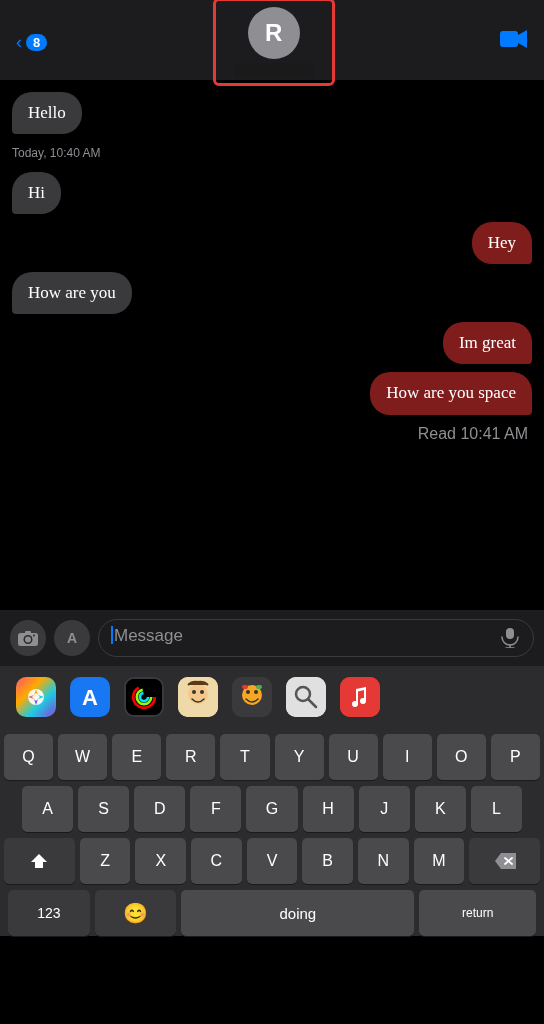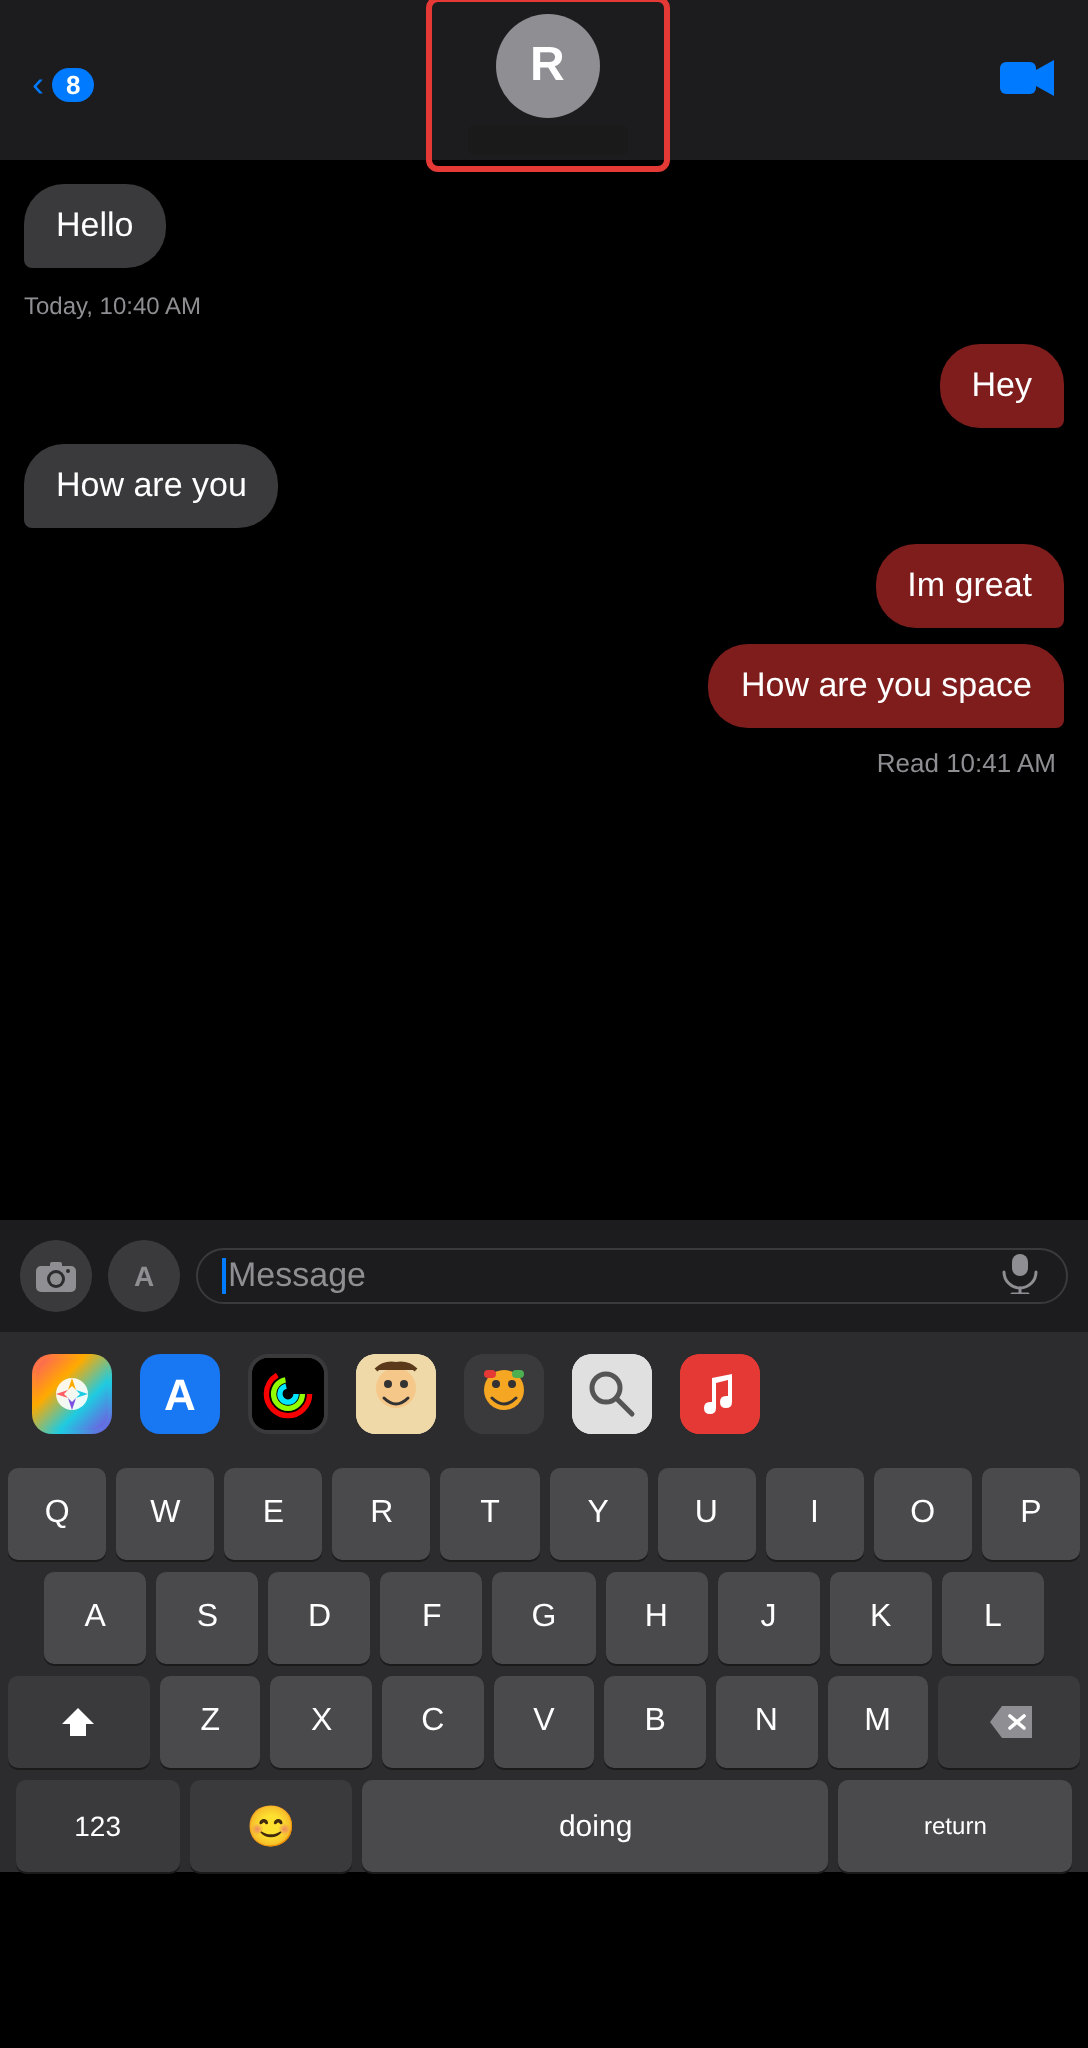--- a/index.html
+++ b/index.html
@@ -88,41 +88,42 @@
     }
     .bubble-row.left { justify-content: flex-start; }
     .bubble-row.right { justify-content: flex-end; }
 
     .bubble {
       max-width: 70%;
       padding: 10px 16px;
       border-radius: 20px;
       font-size: 17px;
       line-height: 1.3;
+      font-family: Liberation Serif, serif;
     }
     .bubble.received {
       background: #3a3a3c;
       color: #fff;
       border-bottom-left-radius: 4px;
     }
     .bubble.sent {
       background: #7f1d1d;
       color: #fff;
       border-bottom-right-radius: 4px;
     }
 
     .timestamp {
       font-size: 12px;
       color: #8e8e93;
       margin: 4px 0 4px;
     }
 
     .read-receipt {
       text-align: right;
-      font-size: 13px;
+      font-size: 16px;
       color: #8e8e93;
       padding-right: 4px;
       margin-top: 2px;
     }
 
     
     .input-bar {
       display: flex;
       align-items: center;
       background: #1c1c1e;
@@ -142,23 +143,23 @@
       color: #fff;
       cursor: pointer;
       flex-shrink: 0;
     }
     .message-input-wrap {
       flex: 1;
       background: #1c1c1e;
       border: 1.5px solid #3a3a3c;
       border-radius: 22px;
       display: flex;
-      align-items: center;
+      align-items: flex-start;
       padding: 6px 12px;
-      height: 28px;
+      height: 38px;
     }
     .message-input-wrap input {
       background: transparent;
       border: none;
       outline: none;
       color: #fff;
       font-size: 17px;
       flex: 1;
       caret-color: #007aff;
     }
@@ -303,20 +304,25 @@
   <div class="bubble-row left">
     <div class="bubble received">
       <span>Hello</span>
     </div>
   </div>
 
   <div class="timestamp">
     <span>Today, 10:40 AM</span>
   </div>
 
+  <div class="bubble-row left">
+    <div class="bubble received">
+      <span>Hi</span>
+    </div>
+  </div>
 
   <div class="bubble-row right">
     <div class="bubble sent">
       <span>Hey</span>
     </div>
   </div>
 
   <div class="bubble-row left">
     <div class="bubble received">
       <span>How are you</span>

